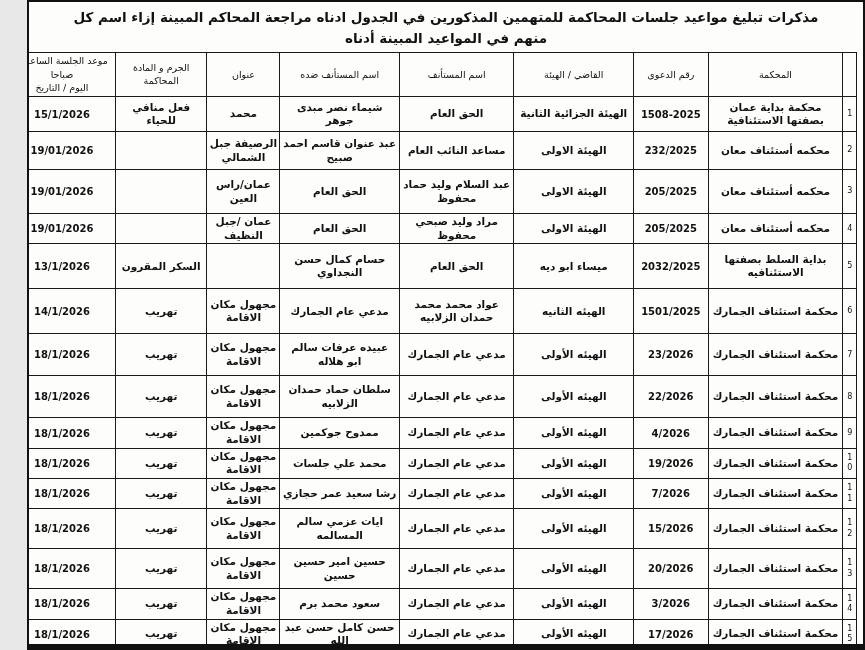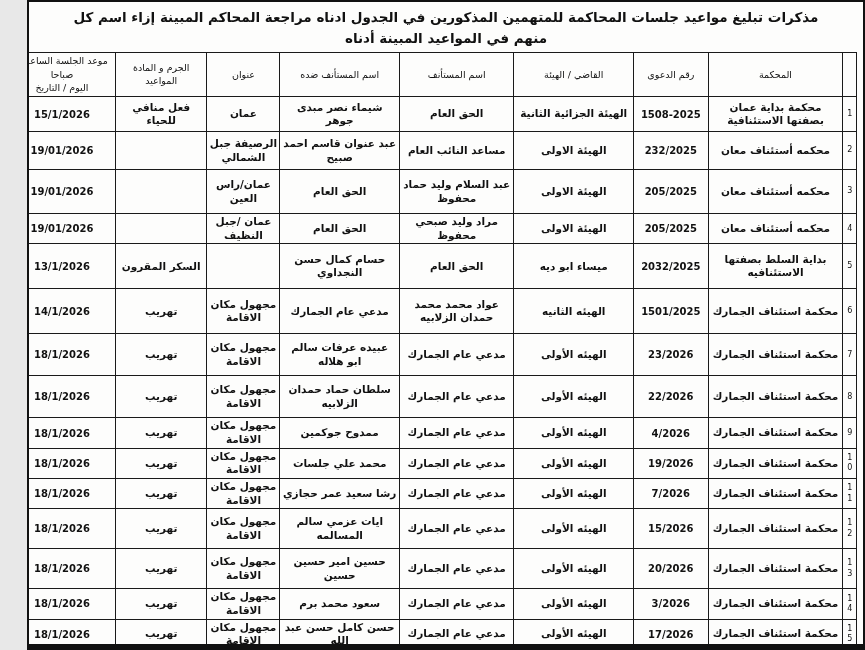--- a/index.html
+++ b/index.html
@@ -96,38 +96,38 @@
       <tr>
         <th></th>
         <th>المحكمة</th>
         <th>رقم الدعوى</th>
         <th>القاضي / الهيئة</th>
         <th>اسم المستأنف</th>
         <th>اسم المستأنف ضده</th>
         <th>عنوان</th>
         <th>
           <span style="display:block">الجرم و المادة</span>
-          <span style="display:block">المواعيد</span>
+          <span style="display:block">المحاكمة</span>
         </th>
         <th>
           <span style="display:block">موعد الجلسة الساعة 9</span>
           <span style="display:block">صباحا</span>
           <span style="display:block">اليوم / التاريخ</span>
         </th>
       </tr>
     </thead>
     <tbody id="rows">
         <tr>
           <td class="c-num">1</td>
           <td class="c-court">محكمة بداية عمان بصفتها الاستئنافية</td>
           <td class="c-case ltr">1508-2025</td>
           <td class="c-judge">الهيئة الجزائية الثانية</td>
           <td class="c-appellant">الحق العام</td>
           <td class="c-appellee">شيماء نصر مبدى جوهر</td>
-          <td class="c-address">عمان</td>
+          <td class="c-address">محمد</td>
           <td class="c-crime">فعل منافي للحياء</td>
           <td class="c-date ltr">15/1/2026</td>
         </tr>
         <tr>
           <td class="c-num">2</td>
           <td class="c-court">محكمه أستئناف معان</td>
           <td class="c-case ltr">232/2025</td>
           <td class="c-judge">الهيئة الاولى</td>
           <td class="c-appellant">مساعد النائب العام</td>
           <td class="c-appellee">عبد عنوان قاسم احمد صبيح</td>

